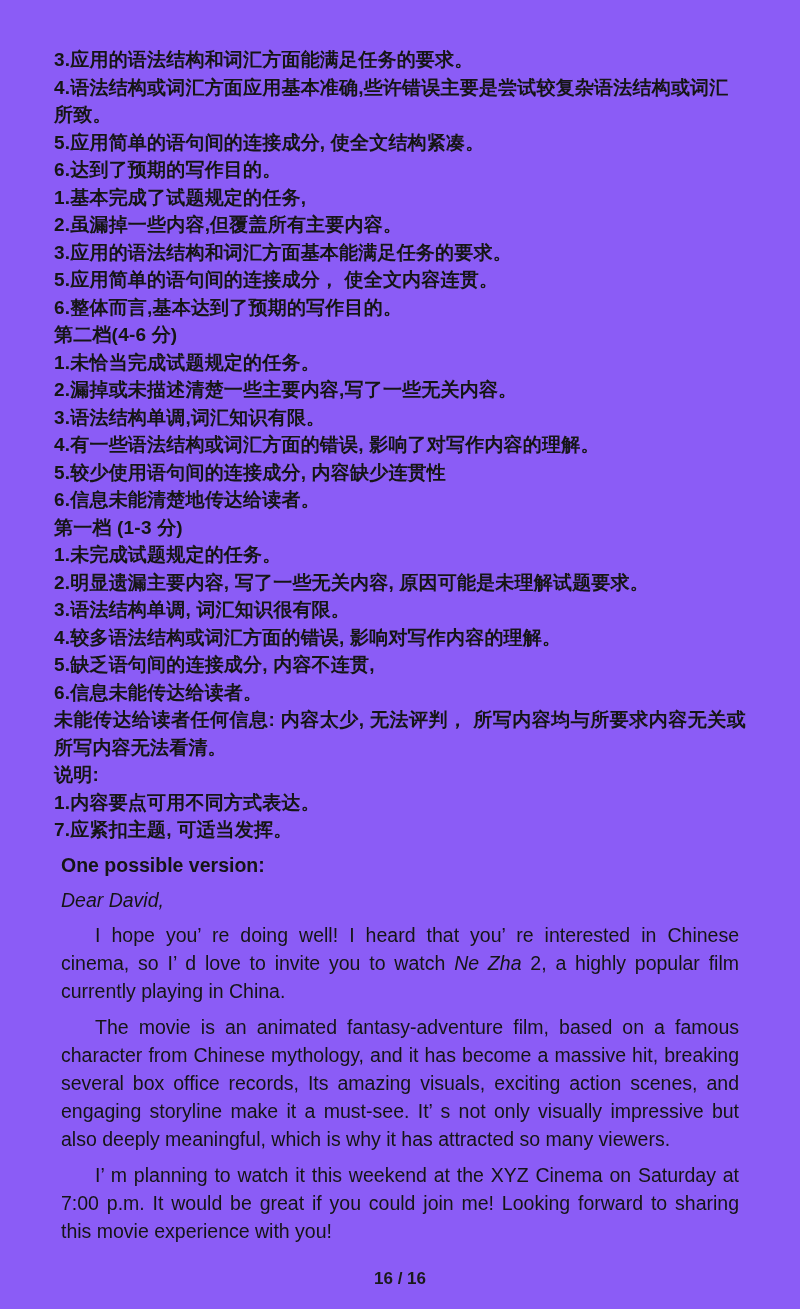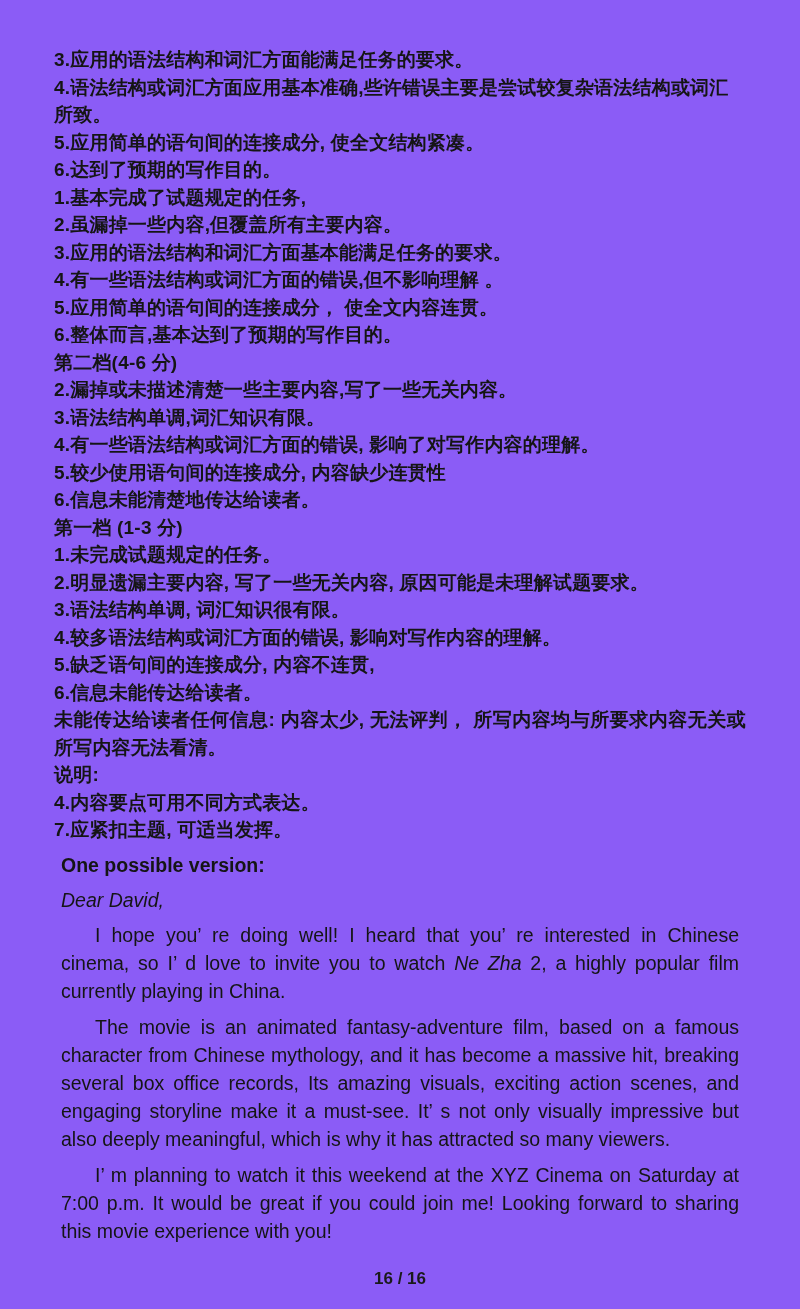--- a/index.html
+++ b/index.html
@@ -74,39 +74,39 @@
   <div class="content">
 
     <div class="rubric">
         <div class="cnline">3.应用的语法结构和词汇方面能满足任务的要求。</div>
         <div class="cnline">4.语法结构或词汇方面应用基本准确,些许错误主要是尝试较复杂语法结构或词汇所致。</div>
         <div class="cnline">5.应用简单的语句间的连接成分, 使全文结构紧凑。</div>
         <div class="cnline">6.达到了预期的写作目的。</div>
         <div class="cnline">1.基本完成了试题规定的任务,</div>
         <div class="cnline">2.虽漏掉一些内容,但覆盖所有主要内容。</div>
         <div class="cnline">3.应用的语法结构和词汇方面基本能满足任务的要求。</div>
-        <div class="cnline">4.有一些语法结构或词汇方面的错误,但不影响理解 。</div>
         <div class="cnline">5.应用简单的语句间的连接成分， 使全文内容连贯。</div>
         <div class="cnline">6.整体而言,基本达到了预期的写作目的。</div>
         <div class="cnline hdr">第二档(4-6 分)</div>
+        <div class="cnline">1.未恰当完成试题规定的任务。</div>
         <div class="cnline">2.漏掉或未描述清楚一些主要内容,写了一些无关内容。</div>
         <div class="cnline">3.语法结构单调,词汇知识有限。</div>
         <div class="cnline">4.有一些语法结构或词汇方面的错误, 影响了对写作内容的理解。</div>
         <div class="cnline">5.较少使用语句间的连接成分, 内容缺少连贯性</div>
         <div class="cnline">6.信息未能清楚地传达给读者。</div>
         <div class="cnline hdr">第一档 (1-3 分)</div>
         <div class="cnline">1.未完成试题规定的任务。</div>
         <div class="cnline">2.明显遗漏主要内容, 写了一些无关内容, 原因可能是未理解试题要求。</div>
         <div class="cnline">3.语法结构单调, 词汇知识很有限。</div>
         <div class="cnline">4.较多语法结构或词汇方面的错误, 影响对写作内容的理解。</div>
         <div class="cnline">5.缺乏语句间的连接成分, 内容不连贯,</div>
         <div class="cnline">6.信息未能传达给读者。</div>
         <div class="cnline just">未能传达给读者任何信息: 内容太少, 无法评判， 所写内容均与所要求内容无关或所写内容无法看清。</div>
         <div class="cnline hdr">说明:</div>
-        <div class="cnline">4.内容要点可用不同方式表达。</div>
+        <div class="cnline">1.内容要点可用不同方式表达。</div>
         <div class="cnline">7.应紧扣主题, 可适当发挥。</div>
       </div>
 
     <div class="essay">
       <p class="heading">One possible version:</p>
       <p class="salutation">Dear David,</p>
       <div>
           <p class="para"><span>I hope you’ re doing well! I heard that you’ re interested in Chinese cinema, so I’ d love to invite you to watch </span><span class="italic">Ne Zha</span><span> 2, a highly popular film currently playing in China.</span></p>
           <p class="para"><span>The movie is an animated fantasy-adventure film, based on a famous character from Chinese mythology, and it has become a massive hit, breaking several box office records, Its amazing visuals, exciting action scenes, and engaging storyline make it a must-see. It’ s not only visually impressive but also deeply meaningful, which is why it has attracted so many viewers.</span></p>
           <p class="para"><span>I’ m planning to watch it this weekend at the XYZ Cinema on Saturday at 7:00 p.m. It would be great if you could join me! Looking forward to sharing this movie experience with you!</span></p>

